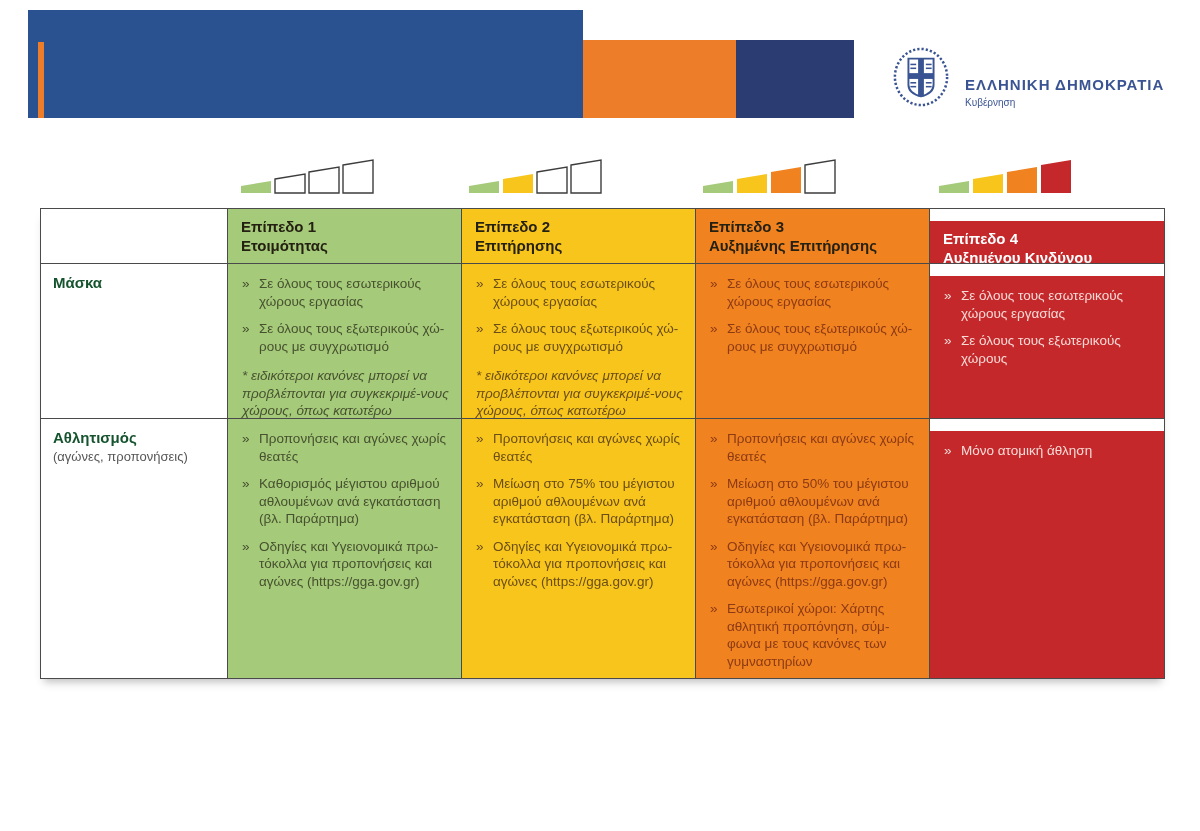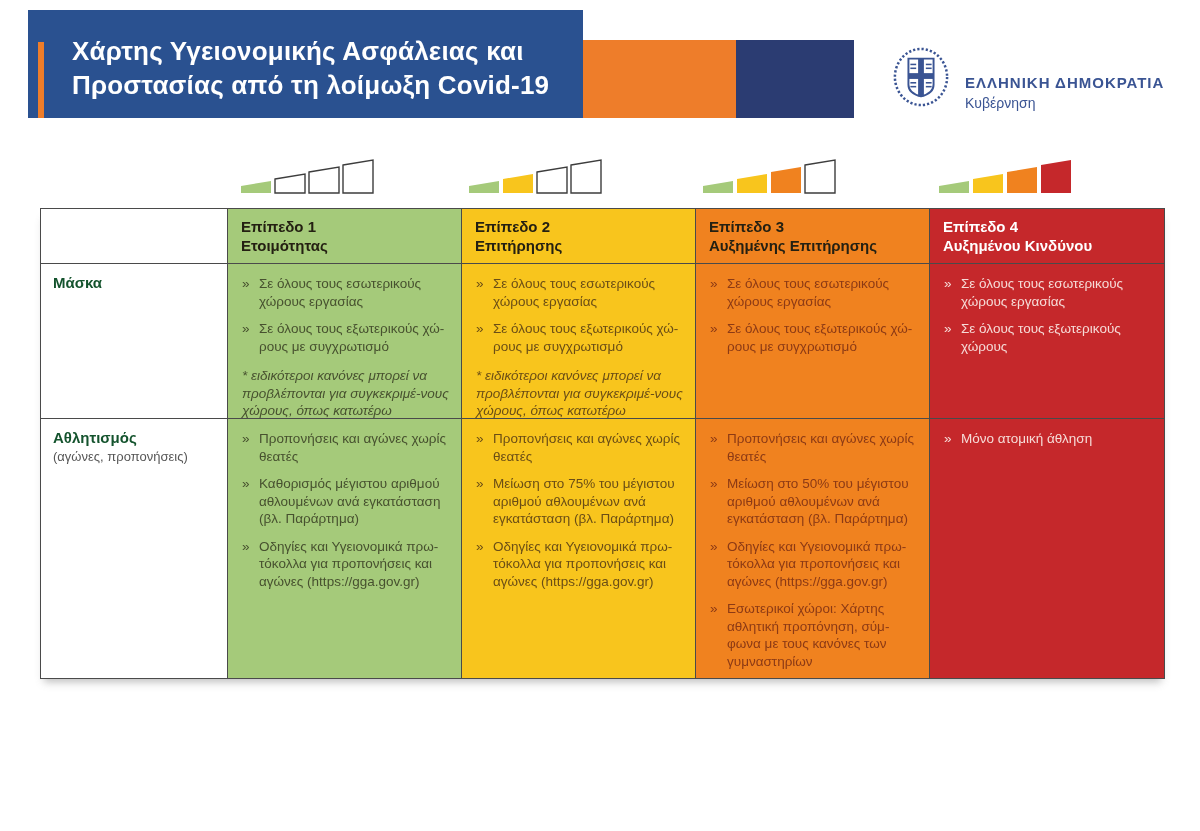--- a/index.html
+++ b/index.html
@@ -10,38 +10,38 @@
   
   .band{position:absolute;left:28px;top:10px;width:555px;height:108px;background:var(--band-blue);}
   .band-accent{position:absolute;left:10px;top:32px;width:6px;height:76px;background:var(--orange);}
   .band-title{position:absolute;left:44px;top:24px;color:#fff;font-weight:bold;font-size:26px;line-height:34px;letter-spacing:.2px;}
   .block-orange{position:absolute;left:583px;top:40px;width:153px;height:78px;background:var(--orange);}
   .block-navy{position:absolute;left:736px;top:40px;width:118px;height:78px;background:var(--navy);}
   
   .gov{position:absolute;left:892px;top:44px;height:66px;display:flex;align-items:center;gap:15px;}
   .gov svg{display:block;overflow:visible;}
   .gov-name{font-size:15px;font-weight:bold;color:var(--gov-blue);letter-spacing:1px;white-space:nowrap;margin-top:30px;}
-  .gov-sub{font-size:14px;color:var(--gov-blue);margin-top:4px;}
+  .gov-sub{font-size:10px;color:var(--gov-blue);margin-top:4px;}
   
   .indicator{position:absolute;top:160px;width:132px;height:33px;overflow:visible;}
   .bar-empty{fill:#fff;stroke:#3d3d3d;stroke-width:1.4;}
   .f-green{fill:var(--green);}
   .f-yellow{fill:var(--yellow);}
   .f-orange{fill:var(--col-orange);}
   .f-red{fill:var(--red);}
   
   .grid{
     position:absolute;left:40px;top:208px;
     display:grid;grid-template-columns:187px 234px 234px 234px 234px;
     grid-template-rows:55px 155px 259px;
     border:1px solid var(--border);background:#fff;
     box-shadow:0 7px 8px -4px rgba(110,110,110,.45);
   }
   .cell{box-sizing:border-box;border-right:1px solid var(--border);border-bottom:1px solid var(--border);overflow:hidden;}
-  .cell.last-col{border-right:none;}
+  .cell.last-col{border-right:none;margin-top:12px;}
   .cell.last-row{border-bottom:none;}
   .bg-green{background:var(--green);}
   .bg-yellow{background:var(--yellow);}
   .bg-orange{background:var(--col-orange);}
   .bg-red{background:var(--red);}
   .hdr{padding:8px 13px;font-weight:bold;font-size:15px;line-height:19px;color:var(--header-dark-text);}
   .hdr-light{color:#ffffff;}
   .c-label{background:#fff;padding:9px 12px;}
   .row-label{font-size:15px;font-weight:bold;color:#14532d;line-height:19px;}
   .row-sublabel{font-size:13px;color:#565656;line-height:17px;margin-top:1px;}
@@ -54,24 +54,20 @@
   .mk{position:absolute;left:0;top:0;}
   .note{margin-top:12px;font-style:italic;}
 </style>
 </head>
 <body>
 
 <div class="sheet">
 
   <div class="band">
     <div class="band-accent"></div>
-    <div class="band-title">
-      <div>Χάρτης Υγειονομικής Ασφάλειας και</div>
-      <div>Προστασίας από τη λοίμωξη Covid-19</div>
-    </div>
   </div>
   <div class="block-orange"></div>
   <div class="block-navy"></div>
 
   <div class="gov">
     <svg width="58" height="62" viewBox="0 0 60 64">
       <ellipse cx="30" cy="32" rx="27" ry="29" fill="none" stroke="var(--gov-blue)" stroke-width="2.6" stroke-dasharray="2.3 2.1"></ellipse>
       <path d="M17 13 h26 v27 q0 9 -13 12 q-13 -3 -13 -12 z" fill="#fff" stroke="var(--gov-blue)" stroke-width="2"></path>
       <rect x="27" y="13" width="6" height="39" fill="var(--gov-blue)"></rect>
       <rect x="17" y="28" width="26" height="6" fill="var(--gov-blue)"></rect>

